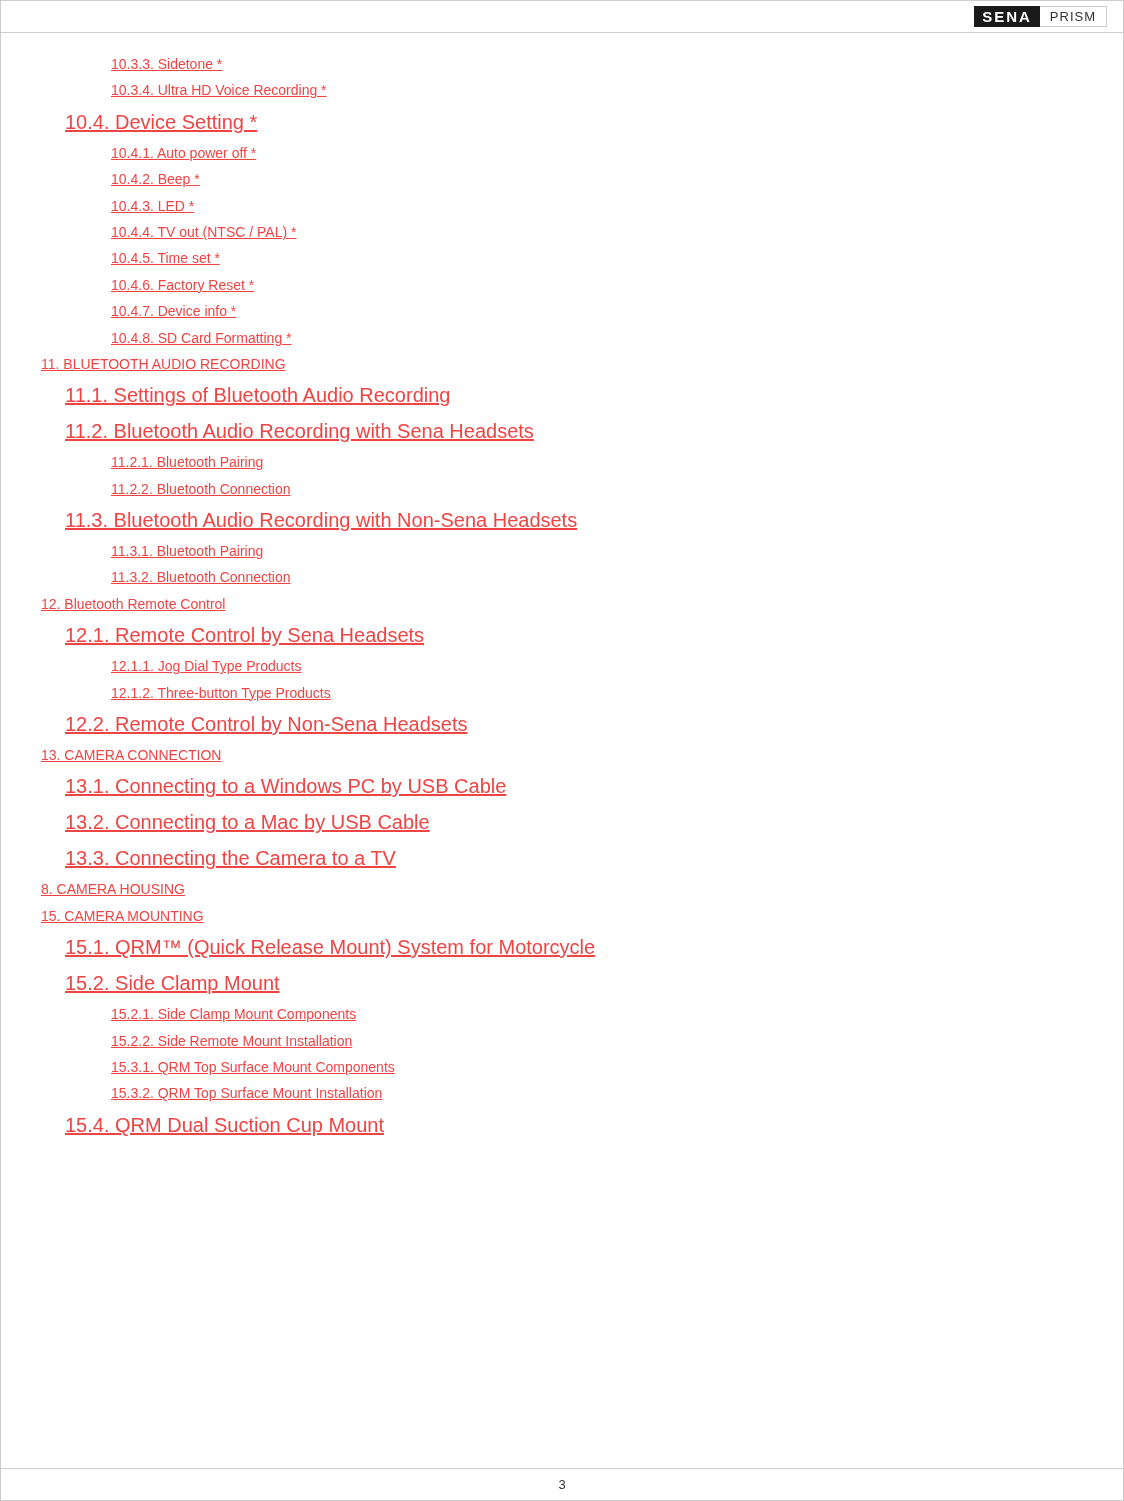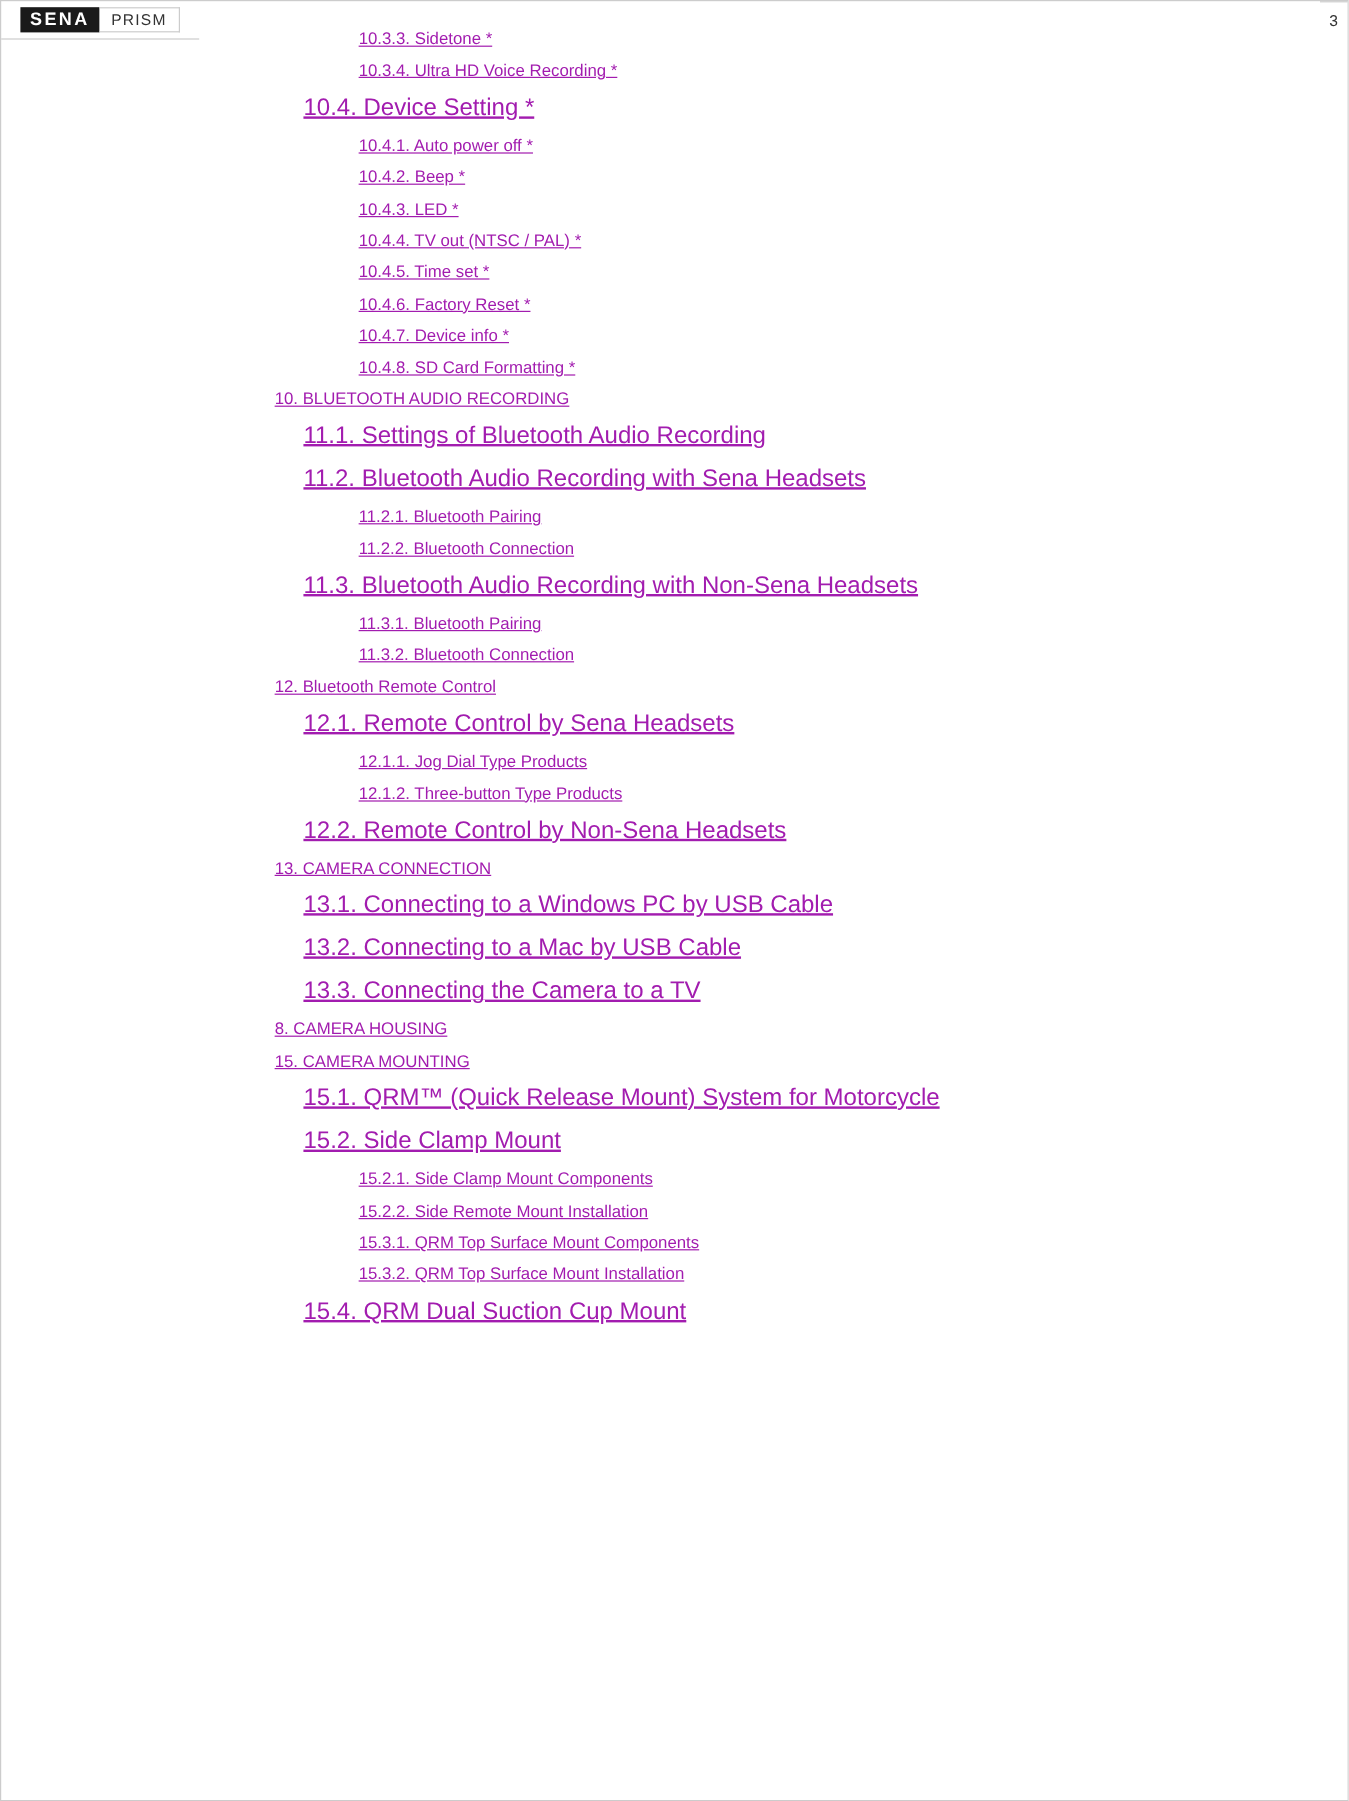--- a/index.html
+++ b/index.html
@@ -15,23 +15,22 @@
       font-family: Arial, sans-serif;
       font-size: 14px;
       color: #333;
       position: relative;
     }
 
     .page-wrapper {
       width: 1124px;
       min-height: 1501px;
       display: flex;
-      flex-direction: row;
+      flex-direction: column;
       border: 1px solid #ccc;
-      gap: 23px;
     }
 
     .header {
       display: flex;
       justify-content: flex-end;
       align-items: center;
       padding: 6px 16px;
       border-bottom: 1px solid #ccc;
       height: 32px;
     }
@@ -60,21 +59,21 @@
       border-left: none;
       letter-spacing: 1px;
     }
 
     .content {
       flex: 1;
       padding: 20px 40px 60px 40px;
     }
 
     .toc-link {
-      color: #a21caf;
+      color: #ef4444;
       cursor: pointer;
       display: block;
       margin-bottom: 4px;
       line-height: 1.6;
     }
 
     .level-1 {
       margin-left: 0px;
       font-size: 14px;
     }
@@ -115,21 +114,21 @@
         <a class="toc-link level-3" href="#">10.3.4. Ultra HD Voice Recording *</a>
         <a class="toc-link level-2" href="#">10.4. Device Setting *</a>
         <a class="toc-link level-3" href="#">10.4.1. Auto power off *</a>
         <a class="toc-link level-3" href="#">10.4.2. Beep *</a>
         <a class="toc-link level-3" href="#">10.4.3. LED *</a>
         <a class="toc-link level-3" href="#">10.4.4. TV out (NTSC / PAL) *</a>
         <a class="toc-link level-3" href="#">10.4.5. Time set *</a>
         <a class="toc-link level-3" href="#">10.4.6. Factory Reset *</a>
         <a class="toc-link level-3" href="#">10.4.7. Device info *</a>
         <a class="toc-link level-3" href="#">10.4.8. SD Card Formatting *</a>
-        <a class="toc-link level-1" href="#">10. BLUETOOTH AUDIO RECORDING</a>
+        <a class="toc-link level-1" href="#">11. BLUETOOTH AUDIO RECORDING</a>
         <a class="toc-link level-2" href="#">11.1. Settings of Bluetooth Audio Recording</a>
         <a class="toc-link level-2" href="#">11.2. Bluetooth Audio Recording with Sena Headsets</a>
         <a class="toc-link level-3" href="#">11.2.1. Bluetooth Pairing</a>
         <a class="toc-link level-3" href="#">11.2.2. Bluetooth Connection</a>
         <a class="toc-link level-2" href="#">11.3. Bluetooth Audio Recording with Non-Sena Headsets</a>
         <a class="toc-link level-3" href="#">11.3.1. Bluetooth Pairing</a>
         <a class="toc-link level-3" href="#">11.3.2. Bluetooth Connection</a>
         <a class="toc-link level-1" href="#">12. Bluetooth Remote Control</a>
         <a class="toc-link level-2" href="#">12.1. Remote Control by Sena Headsets</a>
         <a class="toc-link level-3" href="#">12.1.1. Jog Dial Type Products</a>

